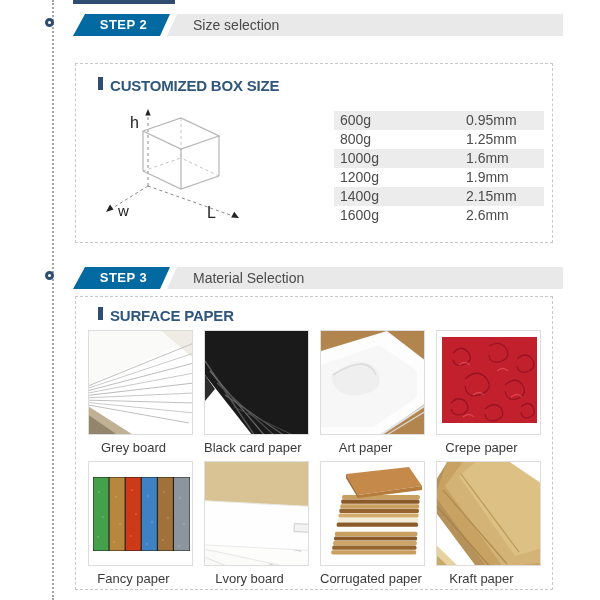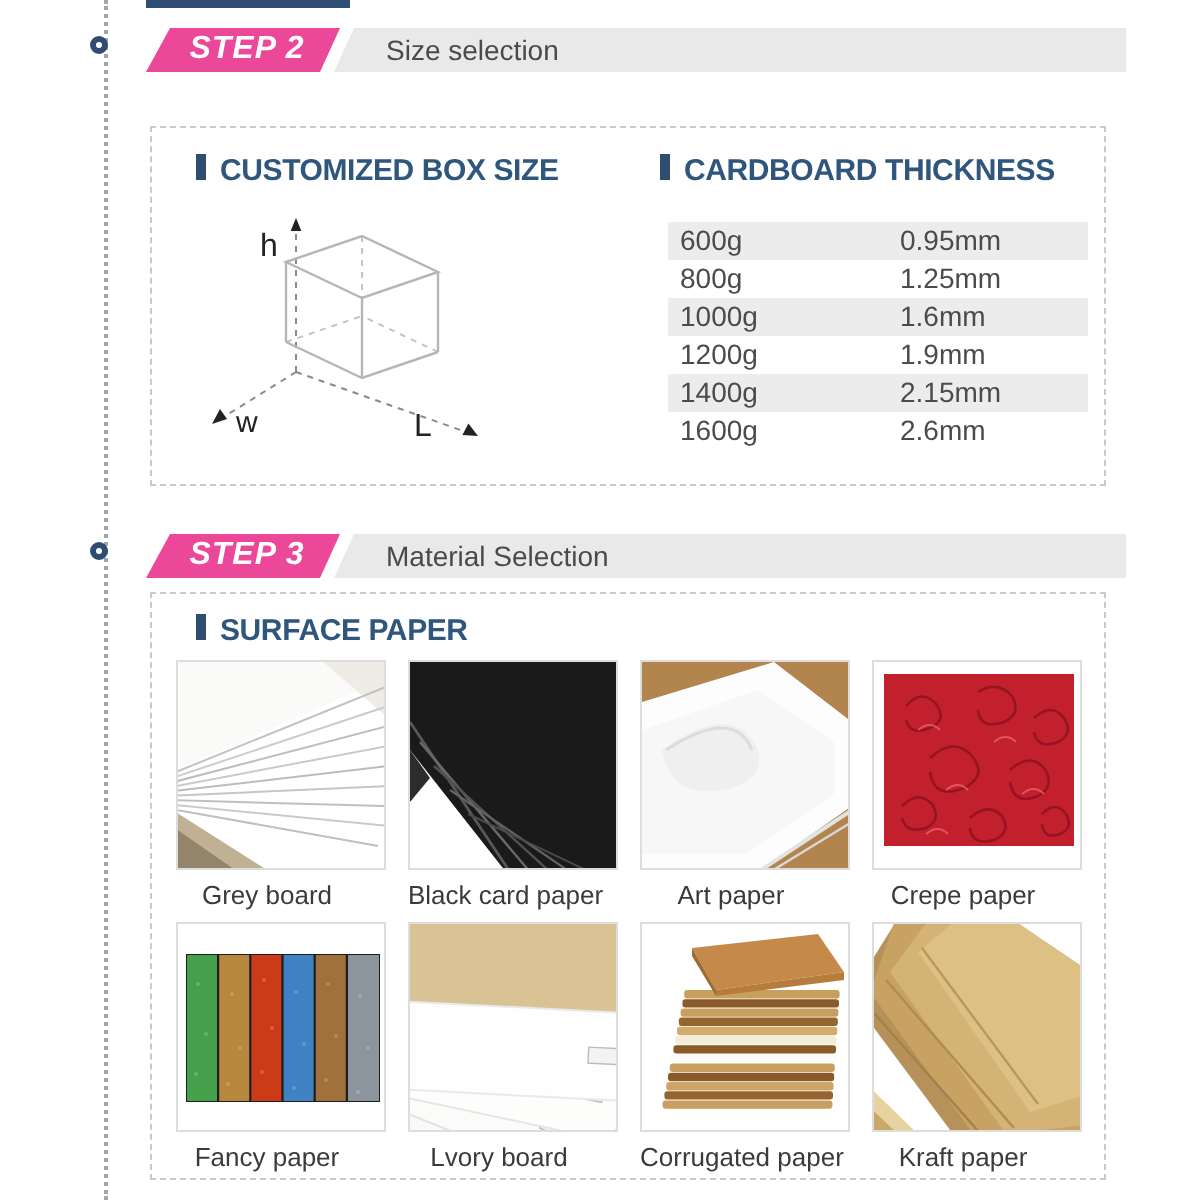--- a/index.html
+++ b/index.html
@@ -10,24 +10,24 @@
   
   .timeline-line { position:absolute; left:52px; top:0; height:600px; width:0;
                    border-left:2px dotted #a3a7ad; }
   .timeline-dot { position:absolute; left:45px; width:9px; height:9px;
                   background:#fff; border:3px solid #2e4d71; border-radius:50%; }
   .dot-step2 { top:18px; }
   .dot-step3 { top:271px; }
   .remnant { position:absolute; left:73px; top:0; width:102px; height:4px; background:#2e4d71; }
 
   
-  .step-badge { position:absolute; width:97px; height:22px; background:#ec4899;
+  .step-badge { position:absolute; width:97px; height:22px; background:#0369a1;
                 clip-path:polygon(12px 0, 100% 0, calc(100% - 10px) 100%, 0 100%);
-                color:#fff; font-size:16px; font-weight:bold; letter-spacing:.5px;
-                line-height:22px; text-align:center; padding-left:4px;font-style:italic; }
+                color:#fff; font-size:13px; font-weight:bold; letter-spacing:.5px;
+                line-height:22px; text-align:center; padding-left:4px; }
   .step-bar { position:absolute; left:167px; width:396px; height:22px; background:#e9e9e9;
               clip-path:polygon(10px 0, 100% 0, 100% 100%, 0 100%);
               color:#4a4a4a; font-size:14px; line-height:22px; padding-left:26px; }
   .y-step2 { top:14px; }
   .y-step3 { top:267px; }
   .badge-x { left:73px; }
 
   
   .section-box { position:absolute; left:75px; width:478px;
                  border:1px dashed #c9c9c9; background:#fff; }
@@ -39,21 +39,21 @@
   .heading .bar { width:5px; height:13px; background:#2e4d71; margin-right:7px; }
   .heading .txt { color:#2f567d; font-size:15px; font-weight:bold; letter-spacing:-0.2px; }
 
   
   #cube-svg { position:absolute; left:20px; top:42px; }
 
   
   .t-table { position:absolute; left:258px; top:47px; width:210px; font-size:14px; color:#4b4b4b; }
   .t-row { height:19px; line-height:19px; position:relative; padding-left:6px; }
   .t-row:nth-child(odd) { background:#ececec; }
-  .t-val { position:absolute; left:116px; top:0; }
+  .t-val { position:absolute; left:132px; top:0; }
 
   
   .materials-grid { position:absolute; left:12px; top:33px; width:453px;
                     display:grid; grid-template-columns:repeat(4,105px);
                     column-gap:11px; row-gap:4px; }
   .material { width:91px; }
   .img-box { width:105px; height:105px; border:1px solid #ddd; background:#fff; overflow:hidden; }
   .img-box svg { display:block; }
   .caption { margin-top:5px; height:17px; font-size:13px; color:#3a3a3a; text-align:center;
              white-space:nowrap; }
@@ -95,24 +95,20 @@
       <line x1="47" y1="25" x2="47" y2="65" stroke="#b5b5b5" stroke-width="1.2"></line>
       <line x1="123" y1="30" x2="123" y2="70" stroke="#b5b5b5" stroke-width="1.2"></line>
       <line x1="85" y1="43" x2="85" y2="83" stroke="#b5b5b5" stroke-width="1.2"></line>
       <polyline points="47,65 85,83 123,70" fill="none" stroke="#b5b5b5" stroke-width="1.2"></polyline>
 
       <text x="34" y="22" font-size="16" fill="#222">h</text>
       <text x="22" y="110" font-size="15" fill="#222">w</text>
       <text x="111" y="112" font-size="16" fill="#222">L</text>
     </svg>
 
-    <div class="heading" style="left:254px; top:13px;">
-      <span class="bar"></span>
-      <span class="txt">CARDBOARD THICKNESS</span>
-    </div>
 
     <div class="t-table">
       <div class="t-row">
         <span>600g</span>
         <span class="t-val">0.95mm</span>
       </div>
       <div class="t-row">
         <span>800g</span>
         <span class="t-val">1.25mm</span>
       </div>

